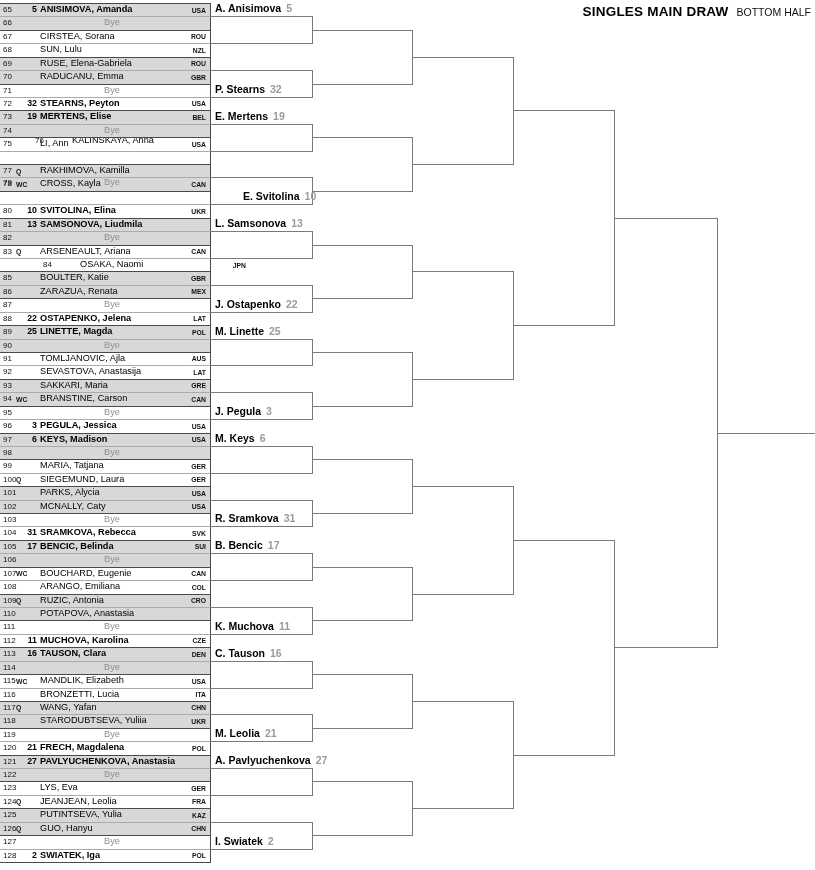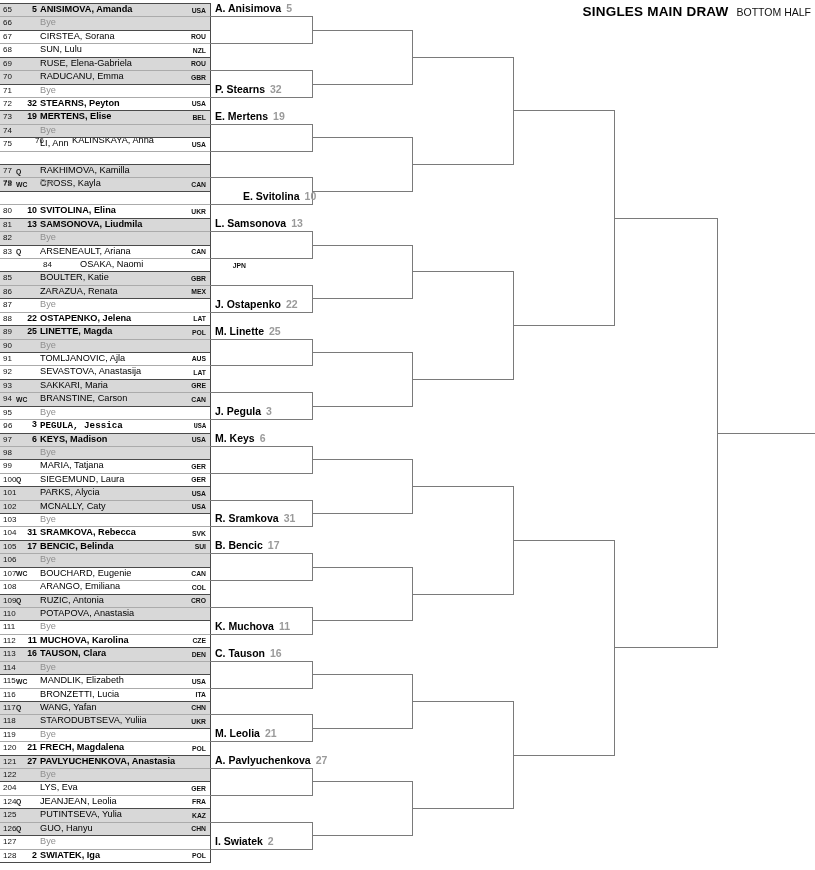--- a/index.html
+++ b/index.html
@@ -13,21 +13,21 @@
   #hdr .t{font-size:13.5px;font-weight:bold;letter-spacing:.2px;color:#000;}
   #hdr .s{font-size:10.5px;font-weight:normal;color:#111;margin-left:8px;}
   
   .row{position:absolute;left:0;width:210px;height:13.42px;line-height:13.42px;}
   .row.shaded{background:#d8d8d8;}
   .row .pos{position:absolute;left:3px;width:14px;font-size:8px;color:#111;}
   .row .entry{position:absolute;left:16px;width:20px;font-size:6.8px;font-weight:bold;color:#111;top:0.5px;}
   .row .seed{position:absolute;left:14px;width:23px;text-align:right;font-size:8.8px;font-weight:bold;color:#000;}
   .row .name{position:absolute;left:40px;right:26px;font-size:9.2px;color:#000;white-space:nowrap;overflow:hidden;}
   .row.seeded .name{font-weight:bold;}
-  .row.bye .name{color:#8f8f8f;}
+  .row.bye .name{color:#8f8f8f;text-align:center;}
   .row .cc{position:absolute;right:4px;width:22px;text-align:right;font-size:6.8px;font-weight:bold;color:#111;top:0.5px;}
   
   .hl,.vl{position:absolute;background:#7a7a7a;}
   .hl{height:1px;}
   .vl{width:1px;}
   .hl.dark,.vl.dark{background:#4a4a4a;}
   .hl.inner{background:#ababab;}
   
   .r2{position:absolute;height:13px;line-height:13px;white-space:nowrap;font-size:10.5px;}
   .r2 .n{font-weight:bold;color:#000;}
@@ -189,21 +189,21 @@
       <div class="row shaded" style="top: 392.238px;">
         <span class="pos">94</span>
         <span class="entry">WC</span>
         <span class="name">BRANSTINE, Carson</span>
         <span class="cc">CAN</span>
       </div>
       <div class="row bye" style="top: 405.66px;">
         <span class="pos">95</span>
         <span class="name">Bye</span>
       </div>
-      <div class="row seeded" style="top: 419.082px; font-family: Liberation Mono, monospace;">
+      <div class="row seeded" style="top: 419.082px;">
         <span class="pos">96</span>
         <span class="seed">3</span>
         <span class="name">PEGULA, Jessica</span>
         <span class="cc">USA</span>
       </div>
       <div class="row shaded seeded" style="top: 432.504px;">
         <span class="pos">97</span>
         <span class="seed">6</span>
         <span class="name">KEYS, Madison</span>
         <span class="cc">USA</span>
@@ -329,21 +329,21 @@
       <div class="row shaded seeded" style="top: 754.632px;">
         <span class="pos">121</span>
         <span class="seed">27</span>
         <span class="name">PAVLYUCHENKOVA, Anastasia</span>
       </div>
       <div class="row shaded bye" style="top: 768.054px;">
         <span class="pos">122</span>
         <span class="name">Bye</span>
       </div>
       <div class="row" style="top: 781.476px;">
-        <span class="pos">204</span>
+        <span class="pos">123</span>
         <span class="name">LYS, Eva</span>
         <span class="cc">GER</span>
       </div>
       <div class="row" style="top: 794.898px;">
         <span class="pos">124</span>
         <span class="entry">Q</span>
         <span class="name">JEANJEAN, Leolia</span>
         <span class="cc">FRA</span>
       </div>
       <div class="row shaded" style="top: 808.32px;">

